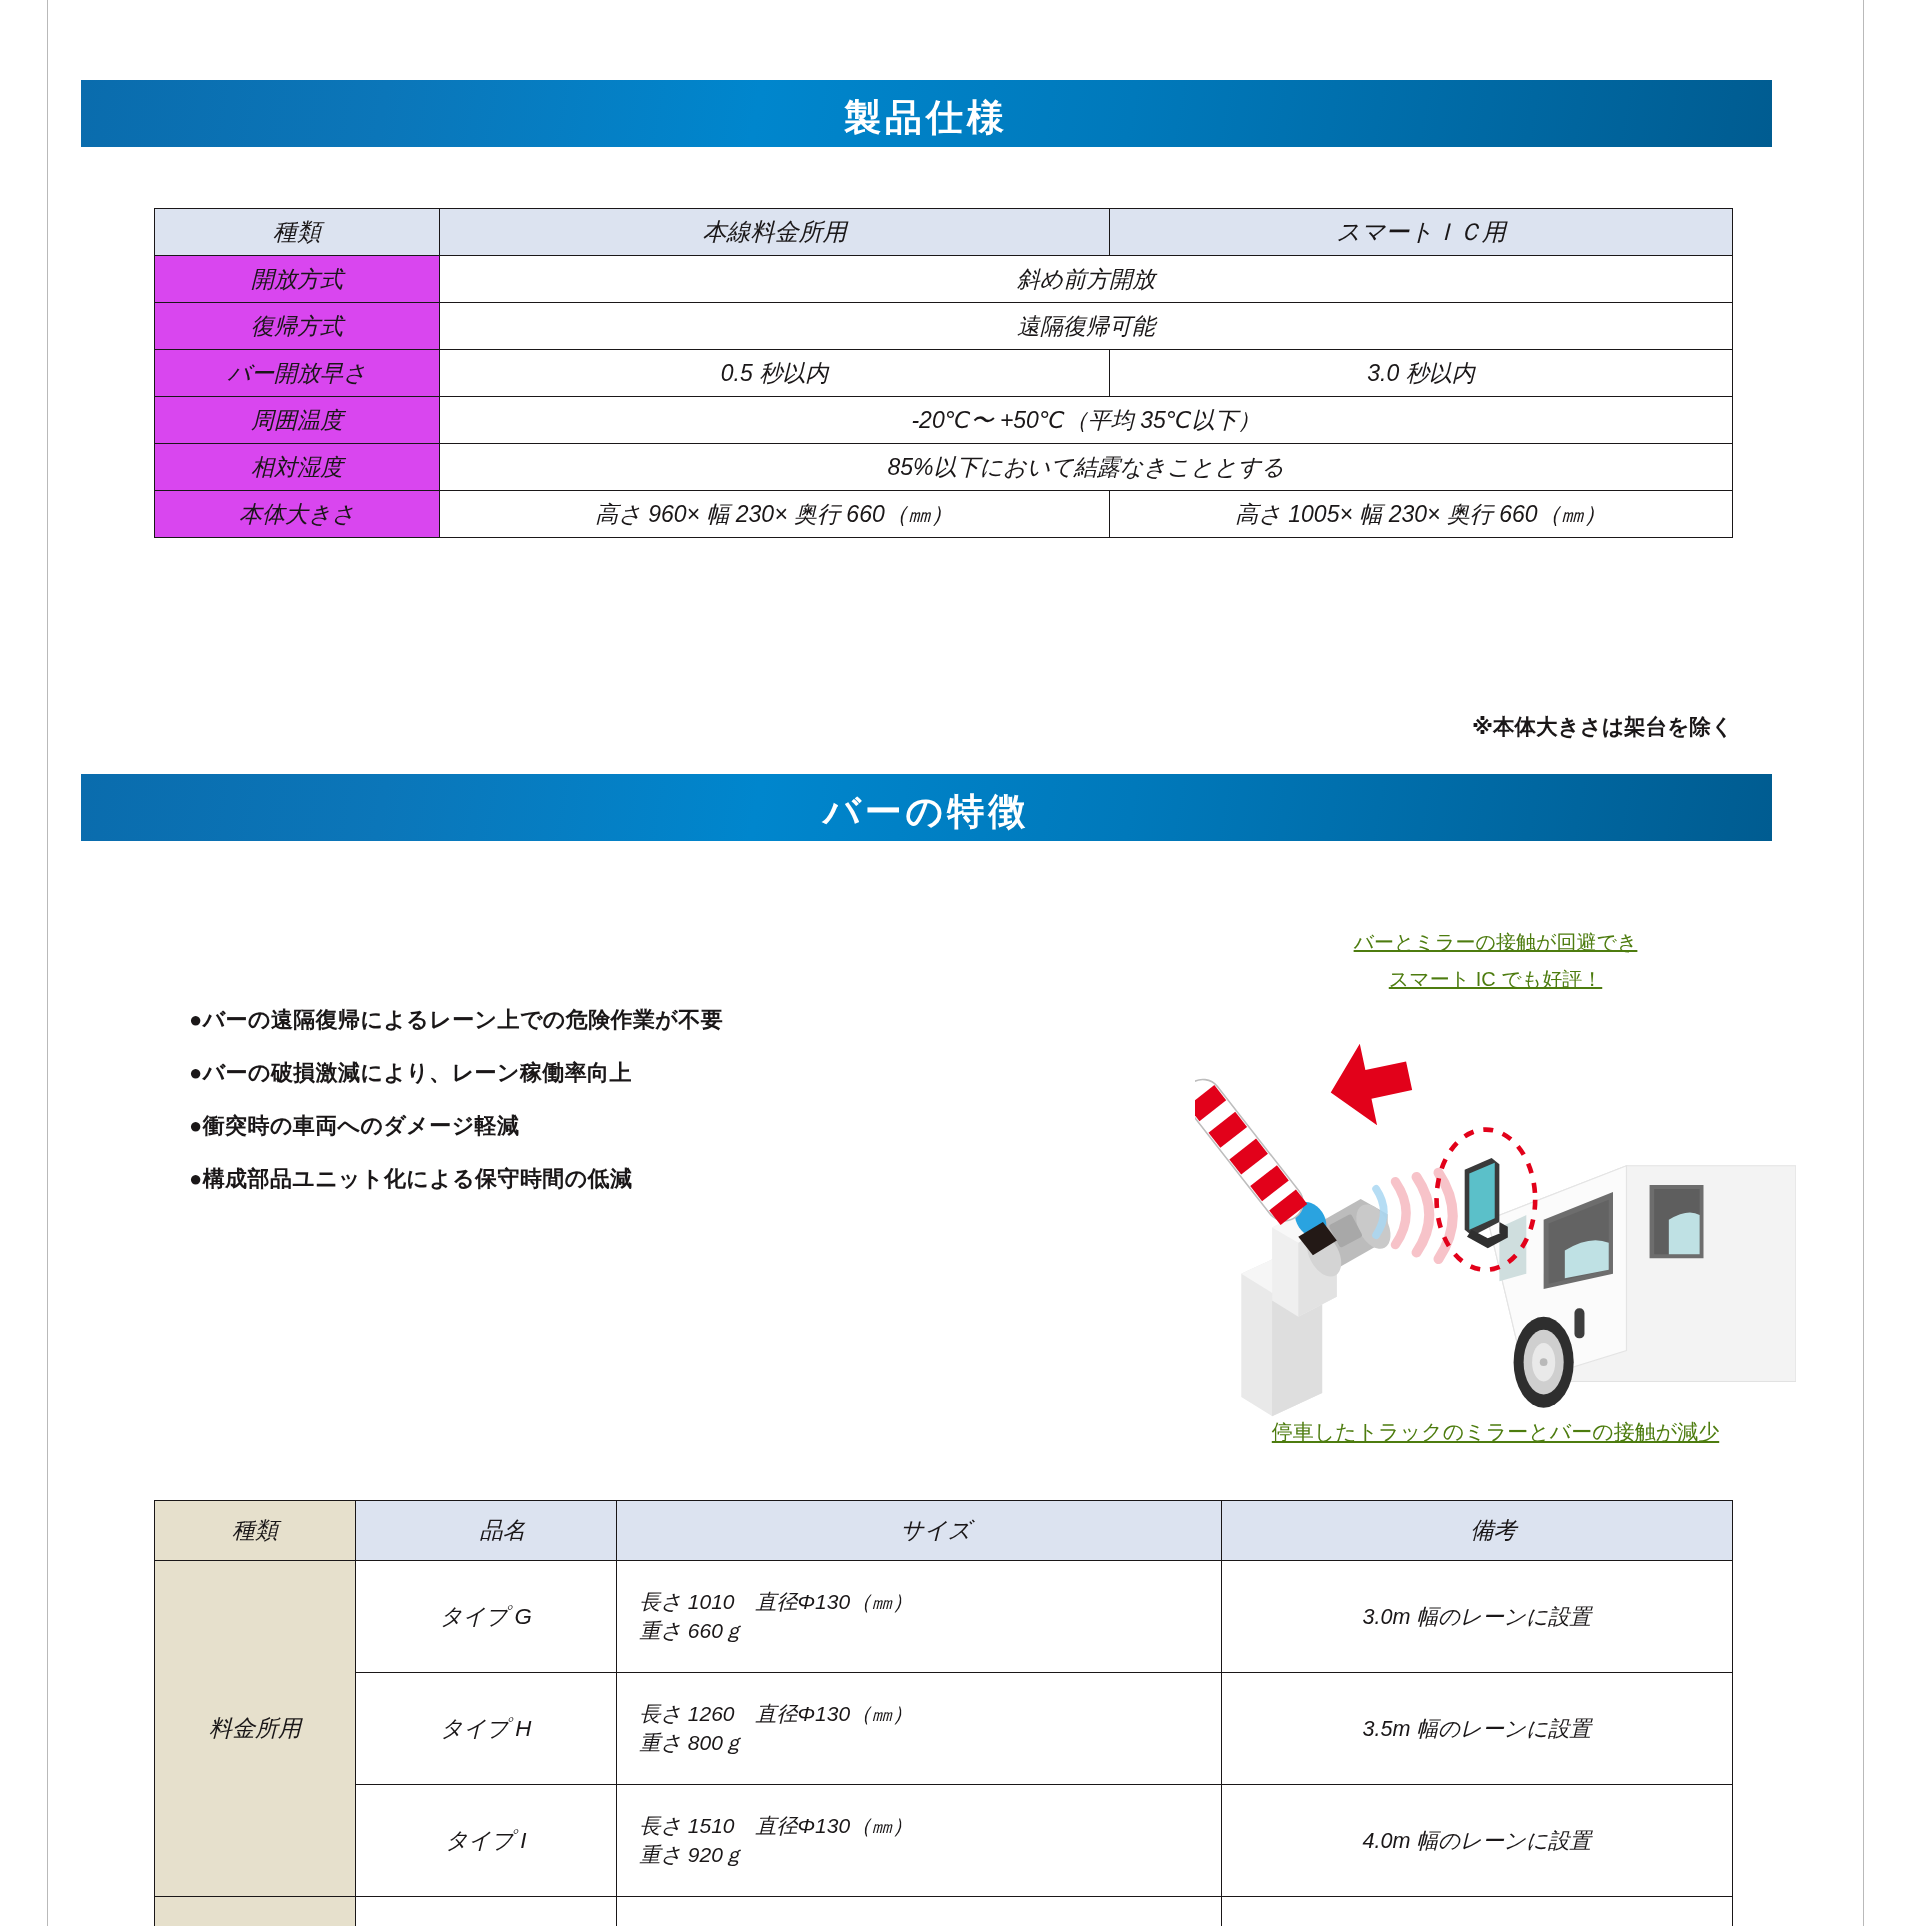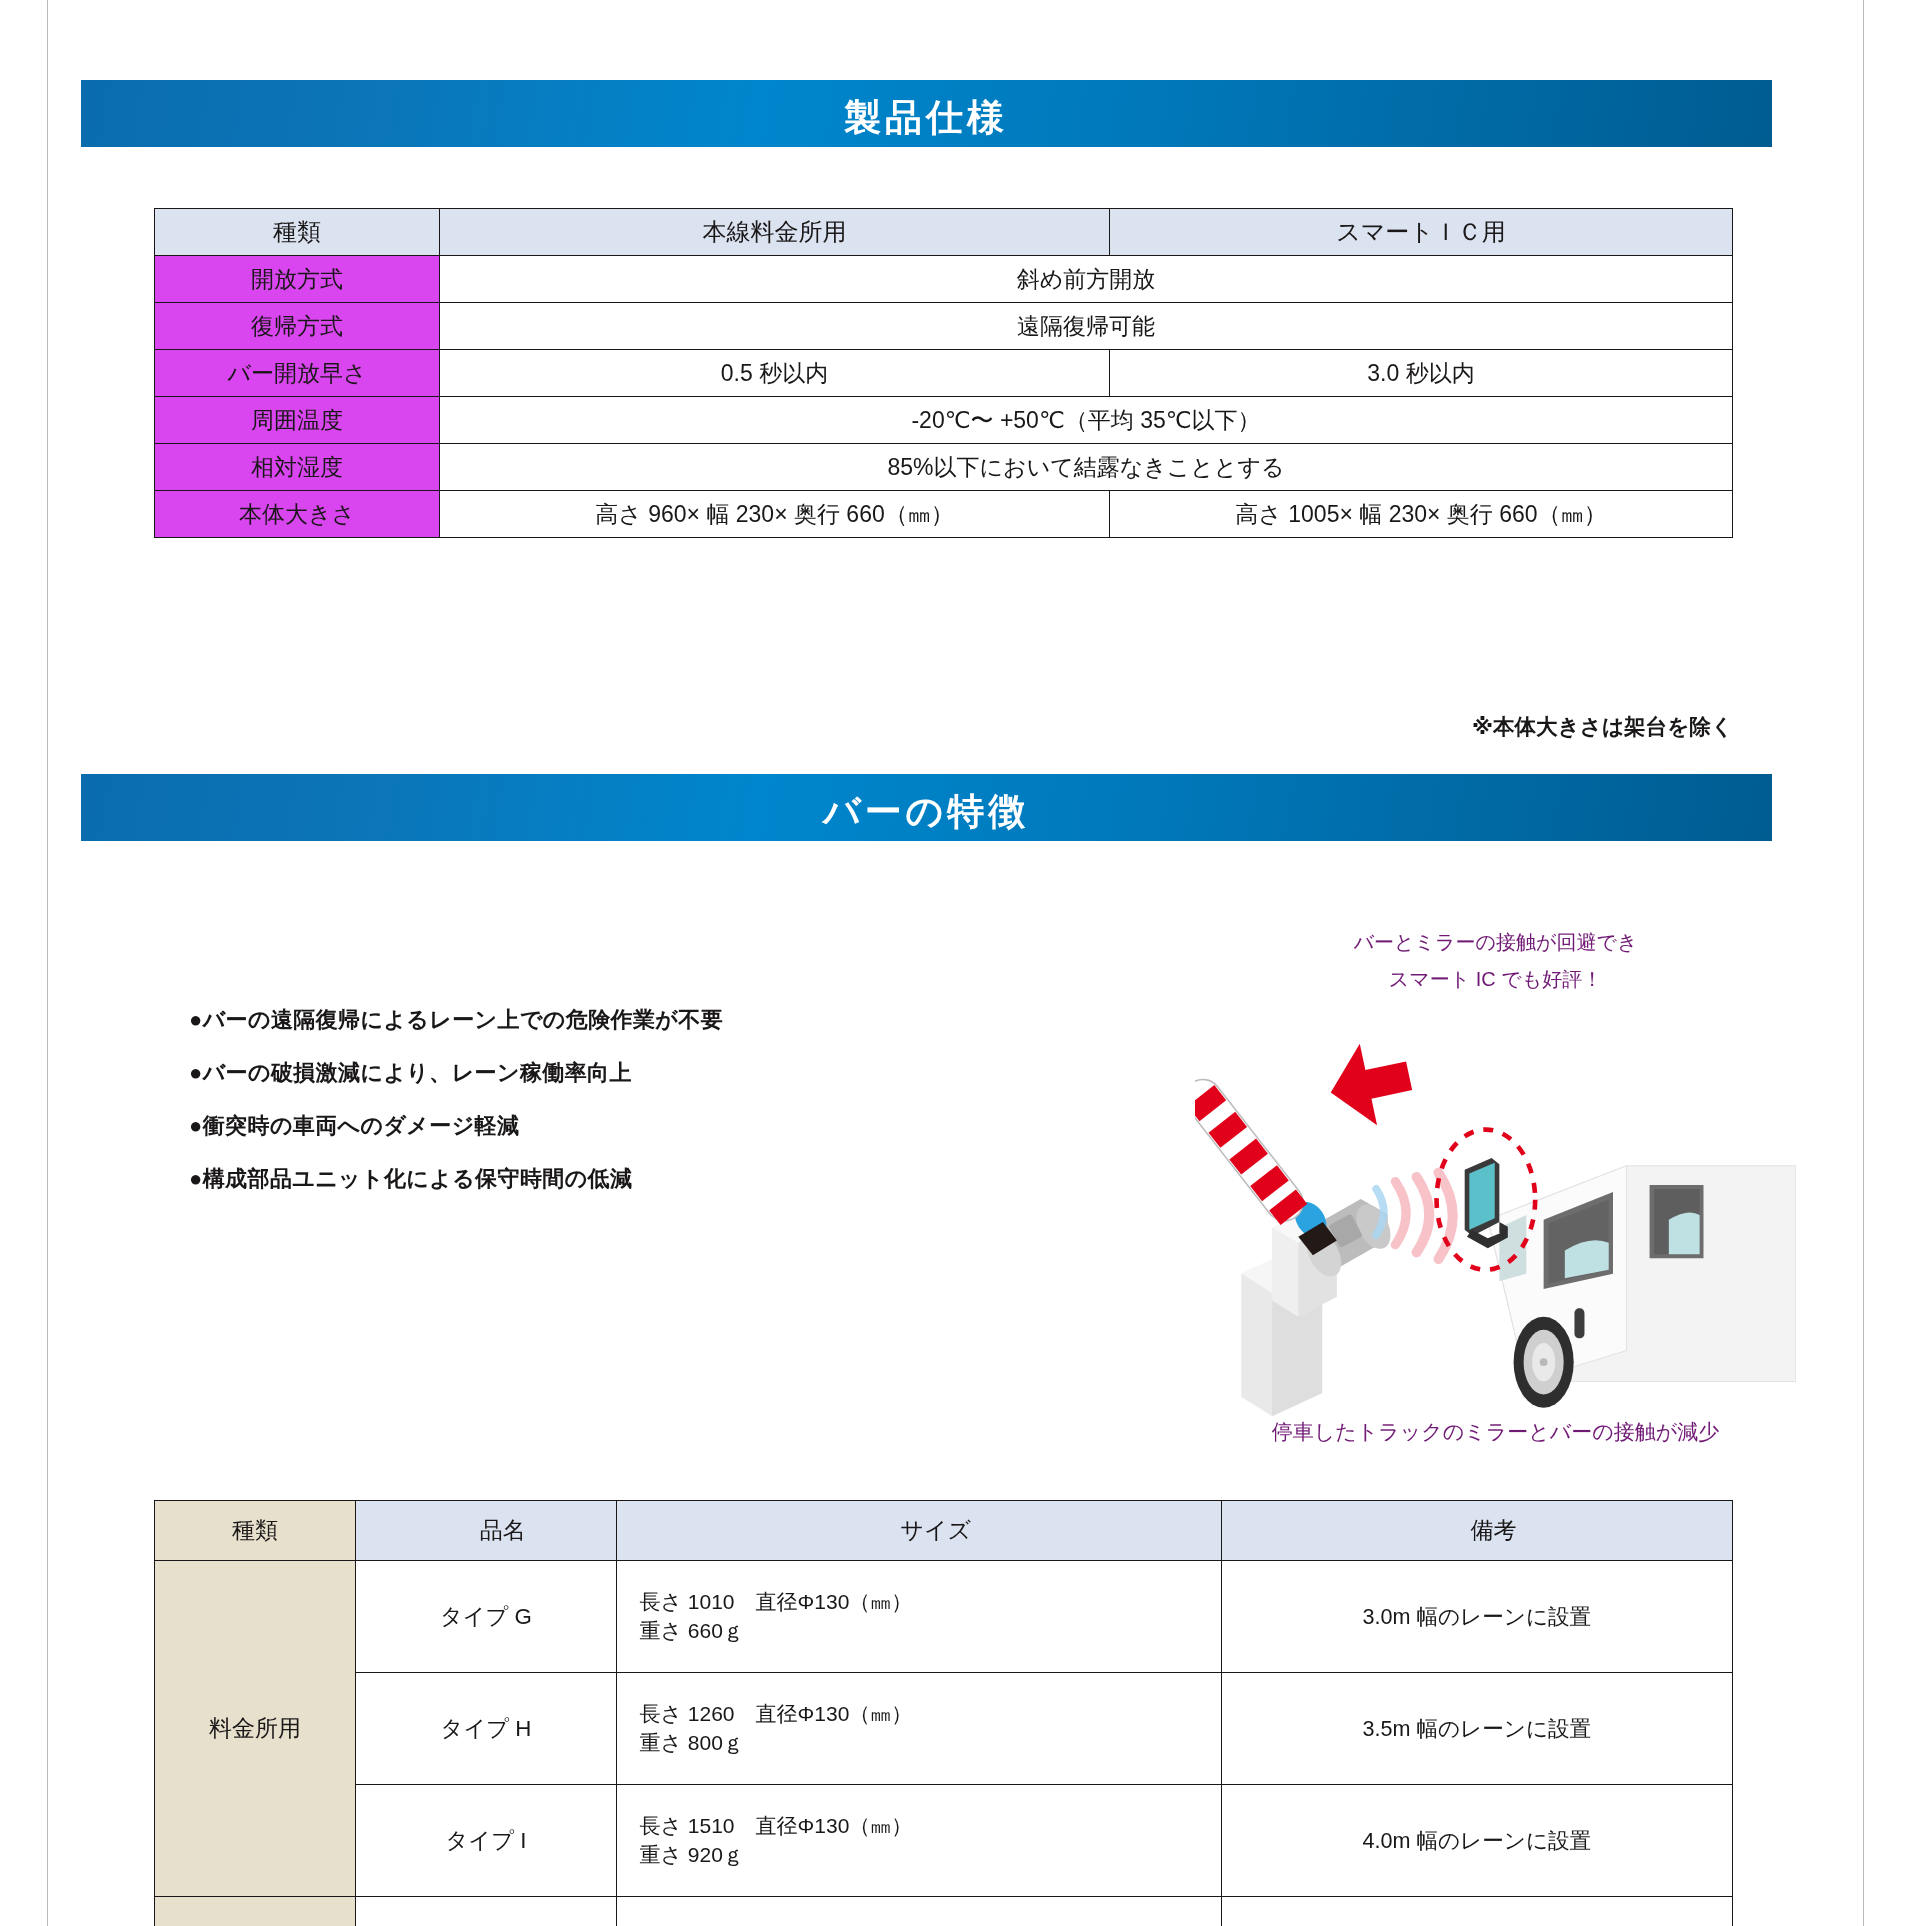--- a/index.html
+++ b/index.html
@@ -26,21 +26,21 @@
     background:linear-gradient(100deg,#0a6cad 0%,#0b76b9 18%,#0086cd 40%,#0079bb 62%,#005c91 100%);
     display:flex;align-items:center;justify-content:center;
   }
   .banner-title{
     color:#ffffff;font-size:37px;font-weight:bold;letter-spacing:3.9px;
     line-height:1;
     margin-top:7px;
   }
 
   
-  table{border-collapse:collapse;position:absolute;table-layout:fixed;}
+  table{border-collapse:collapse;position:absolute;table-layout:fixed;font-style:italic;}
   .spec-table td{
     border:1.5px solid #1a1718;
     text-align:center;
     font-size:23px;
     color:#1a1718;
     padding:0 7px;
   }
   .spec-table td.hdr{background:#dce3f0;height:45px;font-size:24px;}
   .spec-table td.lbl{background:#d946ef;width:270px;}
   .spec-table td.val{background:#ffffff;}
@@ -53,21 +53,21 @@
   
   .bullets{position:absolute;}
   .bullet{
     font-size:22px;font-weight:bold;color:#1a1718;
     line-height:1.0;margin-bottom:31px;white-space:nowrap;letter-spacing:0.4px;
   }
 
   
   .illus-wrap{position:absolute;}
   .illus-cap{
-    font-size:20px;color:#701a75;text-align:center;line-height:1.55;white-space:nowrap;
+    font-size:20px;color:#4d7c0f;text-align:center;line-height:1.55;white-space:nowrap;text-decoration:underline;
   }
   .illus-cap.below{font-size:21px;}
 
   
   .bar-table td{
     border:1.5px solid #1a1718;
     text-align:center;
     font-size:21.6px;
     color:#1a1718;
     padding:0 5.4px;

